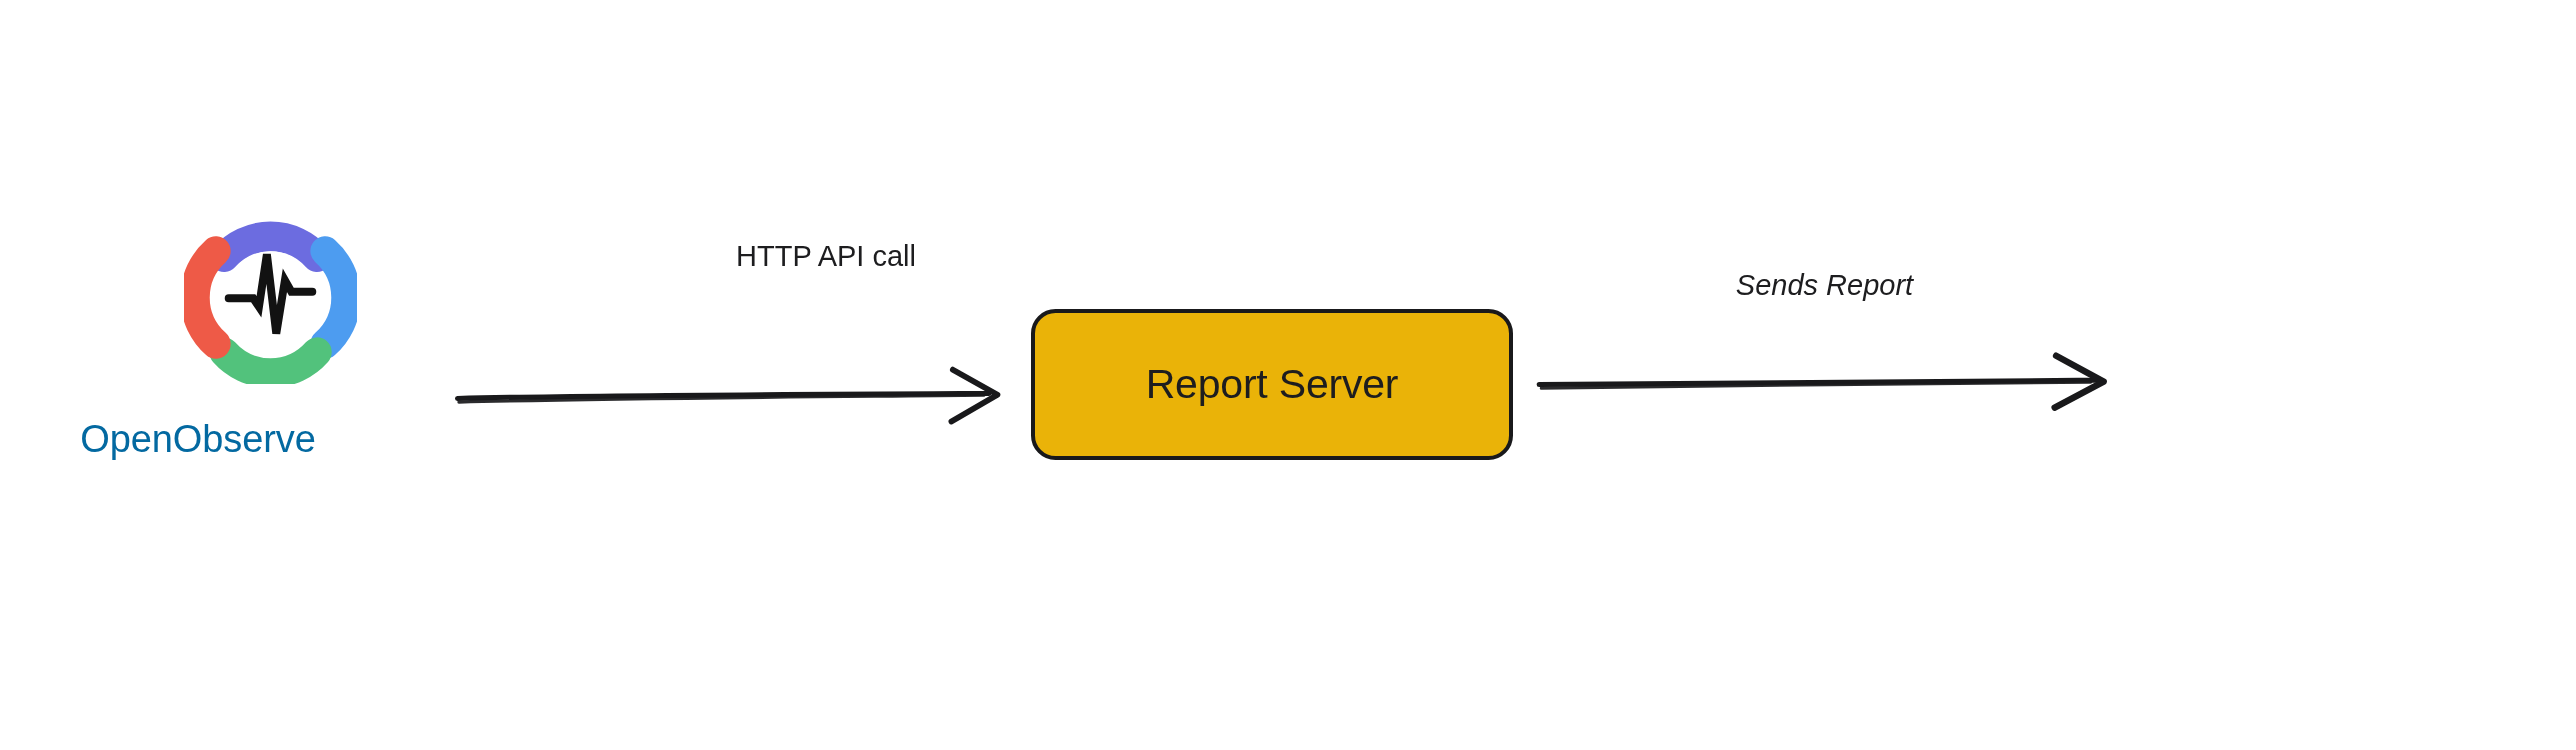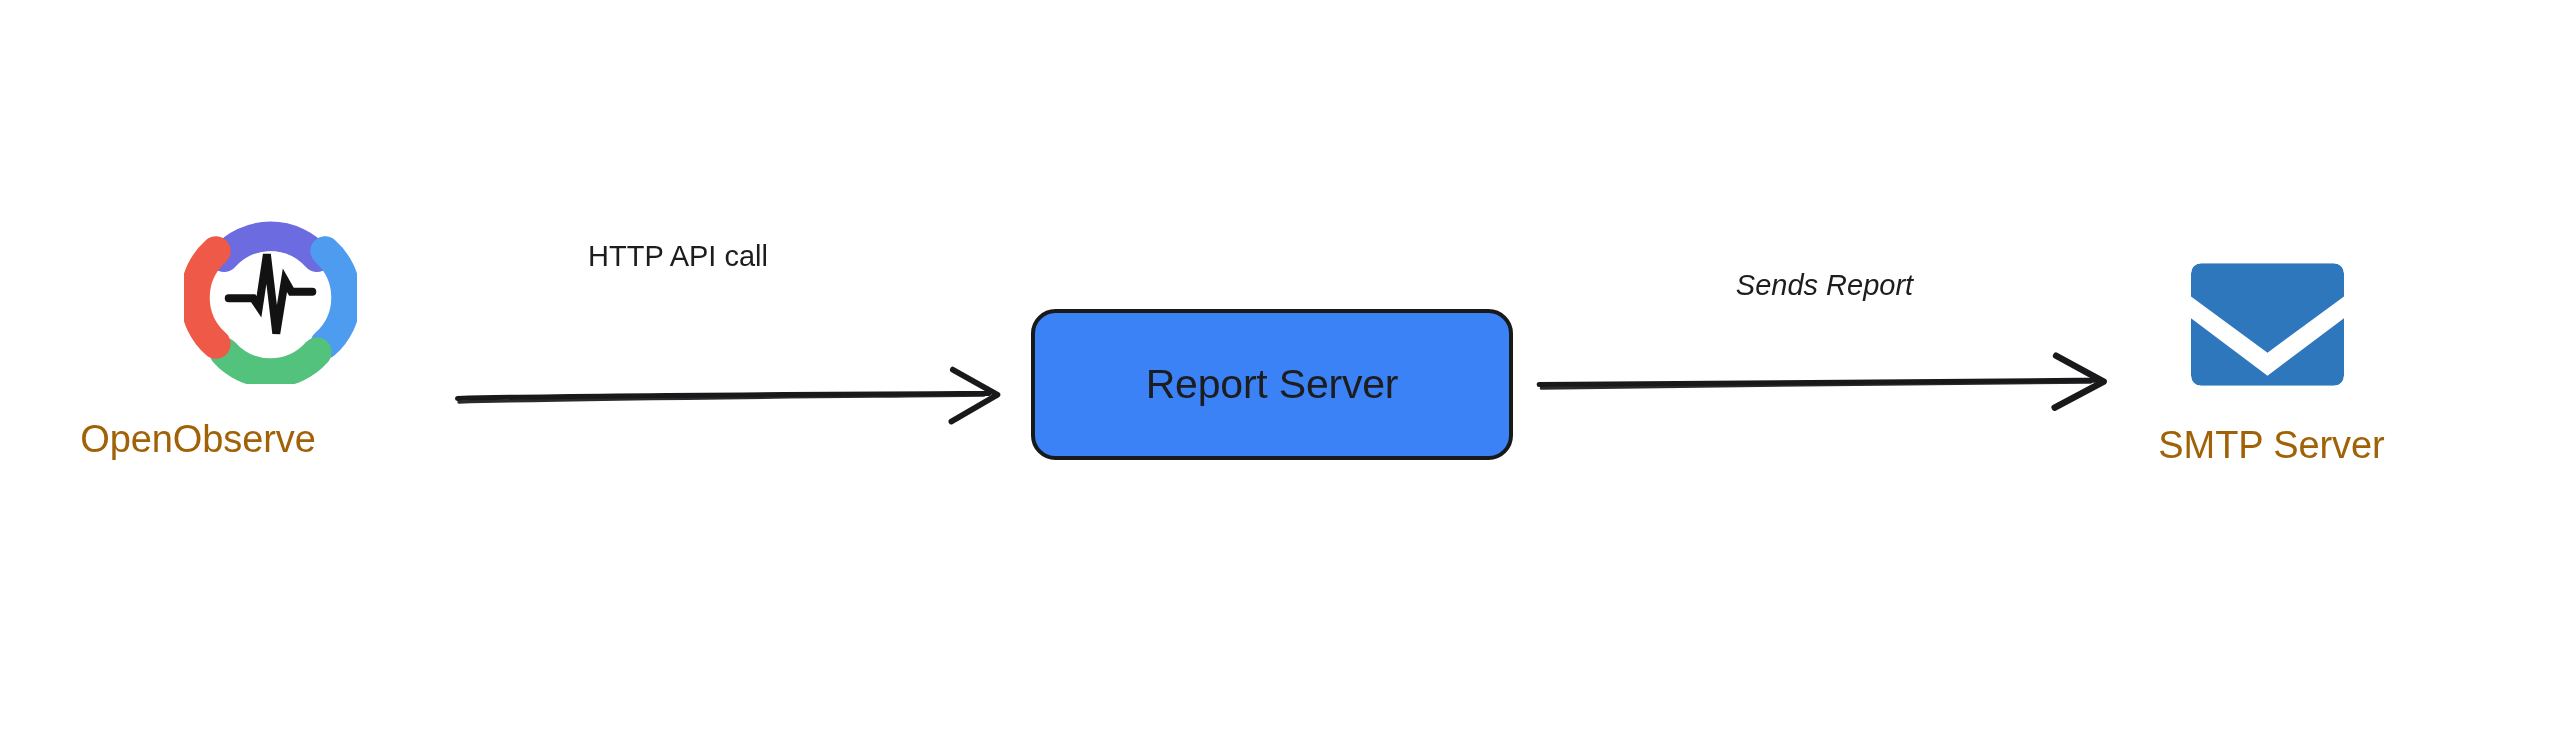--- a/index.html
+++ b/index.html
@@ -42,21 +42,21 @@
   
   #report-server-node {
     left: 1031px;
     top: 309px;
     width: 482px;
     height: 151px;
   }
   #report-server-box {
     position: absolute;
     inset: 0;
-    background: #3b82f6;
+    background: #eab308;
     border: 4.3px solid #19191b;
     border-radius: 24.5px;
     box-sizing: border-box;
     display: flex;
     align-items: center;
     justify-content: center;
   }
   #report-server-label {
     font-size: 41px;
     color: #1d1d1f;
@@ -80,42 +80,42 @@
   }
   #smtp-envelope svg { display: block; width: 153px; height: 123px; }
 
   
   .node-caption {
     position: absolute;
     left: 0;
     width: 100%;
     text-align: center;
     font-size: 38px;
-    color: #a16207;
+    color: #0369a1;
     letter-spacing: -0.1px;
     white-space: nowrap;
   }
   #openobserve-caption { top: 216px; }
   #smtp-caption { top: 179px; }
 
   
   .edge-label {
     position: absolute;
     text-align: center;
     color: #1d1d1f;
     font-size: 29px;
     line-height: 1.25;
     white-space: nowrap;
   }
   #edge1-label {
     left: 440px;
     top: 238px;
     width: 476px;
   }
-  #edge1-label .edge-line { display: block; }
+  #edge1-label .edge-line { display: block; text-align: right; }
   #edge2-label {
     left: 1572px;
     top: 267px;
     width: 505px;
     font-style: italic;
   }
 
   
   .arrow-svg { position: absolute; overflow: visible; }
   #arrow-http { left: 454px; top: 361px; width: 570px; height: 72px; }
@@ -170,34 +170,15 @@
   </div>
 
   <div class="edge-label" id="edge2-label">Sends Report</div>
 
   <svg class="arrow-svg" id="arrow-sends" viewBox="0 0 820 100" xmlns="http://www.w3.org/2000/svg">
     <path d="M 4 48 C 220 45, 500 43.5, 778 42" fill="none" stroke="#19191b" stroke-width="7" stroke-linecap="round"></path>
     <path d="M 7 53 C 250 49, 520 47, 770 44.5" fill="none" stroke="#19191b" stroke-width="4.5" stroke-linecap="round" opacity="0.92"></path>
     <path d="M 722 8 L 788 44 L 720 80" fill="none" stroke="#19191b" stroke-width="9" stroke-linecap="round" stroke-linejoin="round"></path>
   </svg>
 
-  <div class="node" id="smtp-node">
-
-    <div id="smtp-envelope">
-      <svg viewBox="0 0 212 170" xmlns="http://www.w3.org/2000/svg" aria-hidden="true">
-        <defs>
-          <clipPath id="env-clip">
-            <rect x="0" y="0" width="212" height="170" rx="14" ry="14"></rect>
-          </clipPath>
-        </defs>
-        <g clip-path="url(#env-clip)">
-          <rect x="0" y="0" width="212" height="170" rx="14" ry="14" fill="#2e77bc"></rect>
-
-          <path d="M -14 36 L 106 124 L 226 36 L 226 66 L 106 156 L -14 66 Z" fill="#ffffff"></path>
-        </g>
-      </svg>
-    </div>
-
-    <div class="node-caption" id="smtp-caption">SMTP Server</div>
-  </div>
 
 </div>
 
 
 </body></html>

